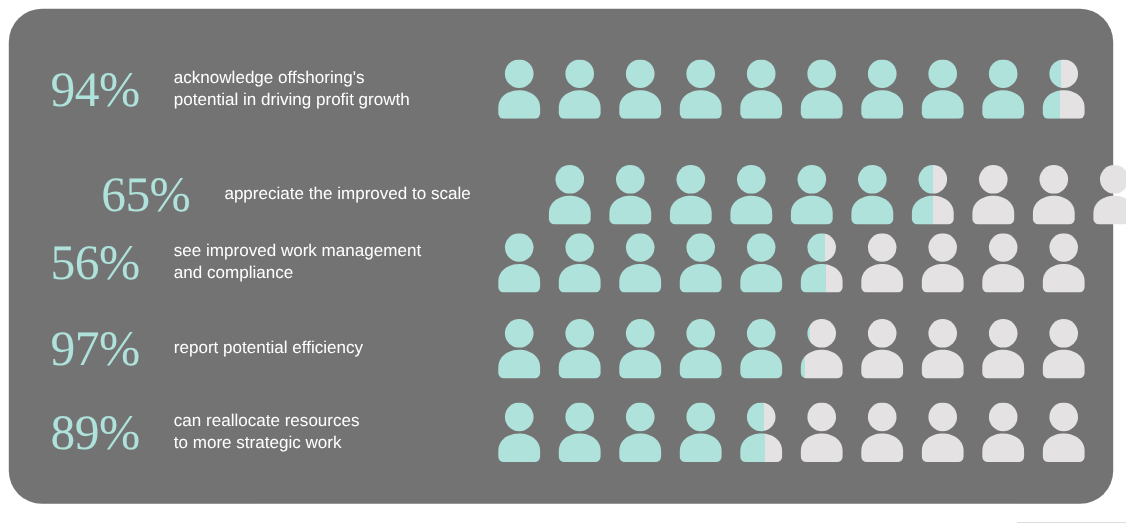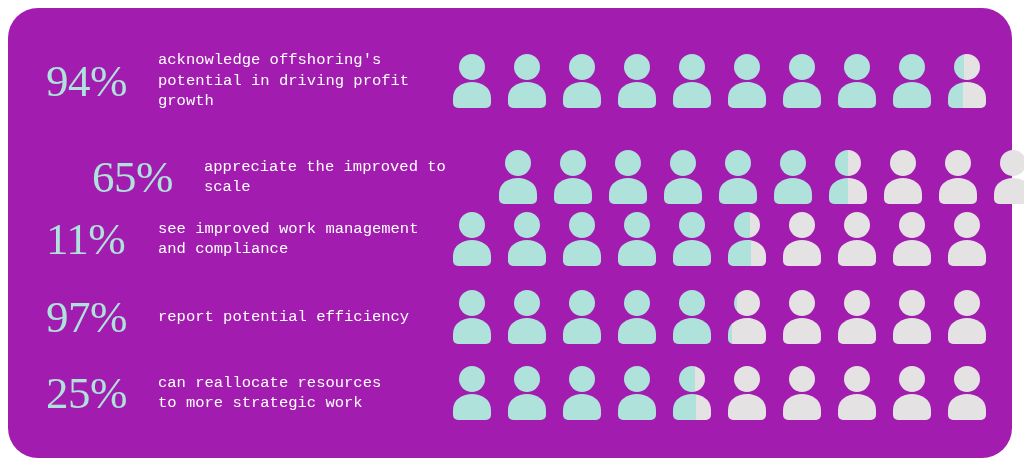--- a/index.html
+++ b/index.html
@@ -13,21 +13,21 @@
     overflow: hidden;
     font-family: "Liberation Sans", sans-serif;
   }
 
   .card {
     position: absolute;
     left: 8px;
     top: 8px;
     width: 1004px;
     height: 450px;
-    background: #a21caf;
+    background: #737373;
     border-radius: 30px;
     box-sizing: border-box;
   }
 
   .rows {
     position: absolute;
     left: 0;
     top: 0;
     width: 100%;
     height: 100%;
@@ -59,21 +59,21 @@
     line-height: 1;
     letter-spacing: -0.5px;
     white-space: nowrap;
   }
 
   .desc {
     position: absolute;
     left: 150px;
     width: 285px;
     color: #ffffff;
-    font-family: Liberation Mono, monospace;
+    font-family: Liberation Sans, sans-serif;
     font-size: 15.5px;
     line-height: 1.32;
     font-weight: 400;
     white-space: pre-line;
   }
 
   .icons {
     position: absolute;
     left: 442px;
     width: 562px;
@@ -388,21 +388,21 @@
                   <stop offset="100%" stop-color="#E4E2E3"></stop>
                 </linearGradient>
               </defs>
               <circle cx="22" cy="13" r="13" fill="url(#g1_9)"></circle>
               <path d="M22 28 C13 28 3 33 3 44 L3 49 A5 5 0 0 0 8 54 L36 54 A5 5 0 0 0 41 49 L41 44 C41 33 31 28 22 28 Z" fill="url(#g1_9)"></path>
             </svg>
           </div>
         </div>
       </div>
       <div class="row row-2">
-        <div class="pct">11%</div>
+        <div class="pct">56%</div>
         <div class="desc">see improved work management
 and compliance</div>
         <div class="icons">
           <div class="person">
             <svg viewBox="0 0 44 54" xmlns="http://www.w3.org/2000/svg">
               <defs>
                 <linearGradient id="g2_0" x1="0" y1="0" x2="1" y2="0">
                   <stop offset="0%" stop-color="#AEE2DB"></stop>
                   <stop offset="100.00%" stop-color="#AEE2DB"></stop>
                   <stop offset="100.00%" stop-color="#E4E2E3"></stop>
@@ -681,21 +681,21 @@
                   <stop offset="100%" stop-color="#E4E2E3"></stop>
                 </linearGradient>
               </defs>
               <circle cx="22" cy="13" r="13" fill="url(#g3_9)"></circle>
               <path d="M22 28 C13 28 3 33 3 44 L3 49 A5 5 0 0 0 8 54 L36 54 A5 5 0 0 0 41 49 L41 44 C41 33 31 28 22 28 Z" fill="url(#g3_9)"></path>
             </svg>
           </div>
         </div>
       </div>
       <div class="row row-4">
-        <div class="pct">25%</div>
+        <div class="pct">89%</div>
         <div class="desc">can reallocate resources
 to more strategic work</div>
         <div class="icons">
           <div class="person">
             <svg viewBox="0 0 44 54" xmlns="http://www.w3.org/2000/svg">
               <defs>
                 <linearGradient id="g4_0" x1="0" y1="0" x2="1" y2="0">
                   <stop offset="0%" stop-color="#AEE2DB"></stop>
                   <stop offset="100.00%" stop-color="#AEE2DB"></stop>
                   <stop offset="100.00%" stop-color="#E4E2E3"></stop>

